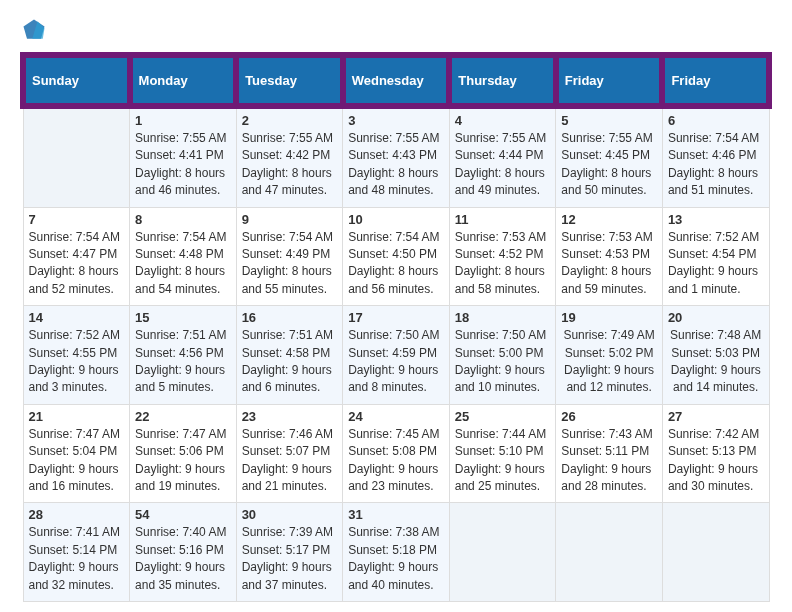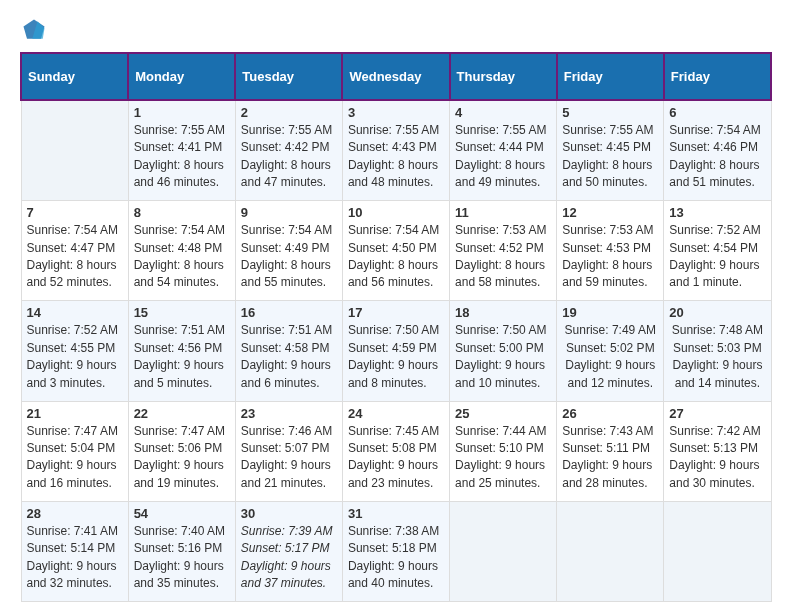--- a/index.html
+++ b/index.html
@@ -60,21 +60,21 @@
       width: 100%;
       table-layout: fixed;
     }
     .calendar th {
       background-color: #1a6faf;
       color: #fff;
       text-align: left;
       padding: 15px 6px;
       font-size: 13px;
       font-weight: bold;
-      border: 2px solid #701a75;
+      border: 6px solid #701a75;
     }
     .calendar td {
       border: 1px solid #ddd;
       vertical-align: top;
       padding: 4px 5px;
       font-size: 10.5px;
       color: #333;
       height: 84px;
       background: #fff;
     }
@@ -341,21 +341,21 @@
           </td>
           <td>
             <span class="day-num">54</span>
             <div class="cell-text" style="white-space: pre-line;">Sunrise: 7:40 AM
 Sunset: 5:16 PM
 Daylight: 9 hours
 and 35 minutes.</div>
           </td>
           <td>
             <span class="day-num">30</span>
-            <div class="cell-text" style="white-space: pre-line; font-style: italic;">Sunrise: 7:39 AM
+            <div class="cell-text" style="white-space: pre-line;">Sunrise: 7:39 AM
 Sunset: 5:17 PM
 Daylight: 9 hours
 and 37 minutes.</div>
           </td>
           <td>
             <span class="day-num">31</span>
             <div class="cell-text" style="white-space: pre-line;">Sunrise: 7:38 AM
 Sunset: 5:18 PM
 Daylight: 9 hours
 and 40 minutes.</div>

